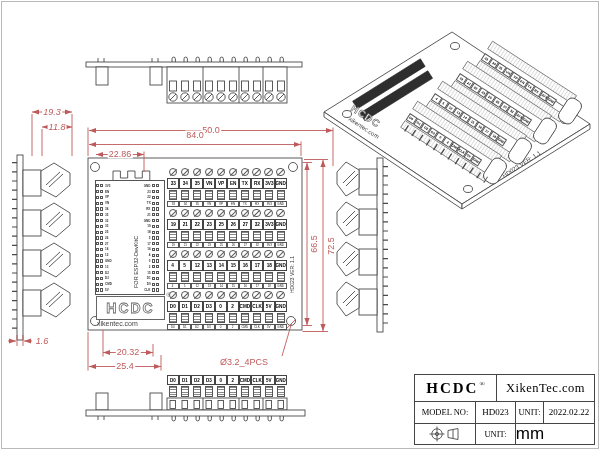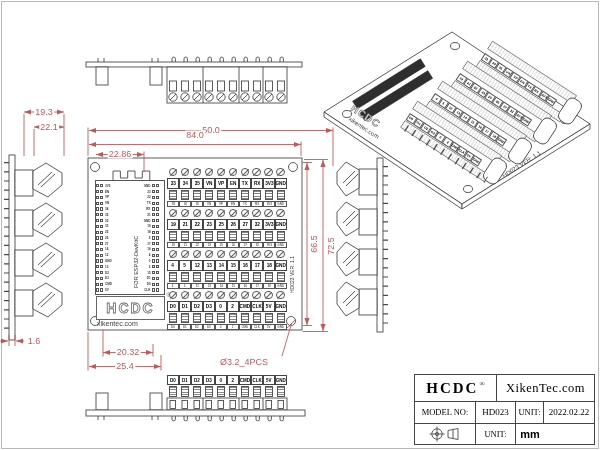--- a/index.html
+++ b/index.html
@@ -48,21 +48,21 @@
          display:flex;align-items:center;justify-content:center;flex:none;}
   .tcell b{font-size:6px;transform:scale(.78);white-space:nowrap;}
   .hatch{width:8.4px;height:10px;margin:1px 1.8px;border:0.7px solid #555;box-sizing:border-box;flex:none;
          background:repeating-linear-gradient(180deg,#888 0 0.9px,#fff 0.9px 2.4px);}
   .scell{width:12px;height:6px;border:0.6px solid #555;box-sizing:border-box;background:#fff;
          display:flex;align-items:center;justify-content:center;flex:none;}
   .scell i{font-style:normal;font-size:6px;transform:scale(.5);white-space:nowrap;color:#222;}
 
   
   #top-view{left:84px;top:50px;width:222px;height:58px;}
-  #left-view{left:0;top:100px;width:85px;height:255px;}
+  #left-view{left:8px;top:100px;width:85px;height:255px;font-style:italic;}
   #right-view{left:335px;top:150px;width:62px;height:195px;}
   #iso-view{left:306px;top:8px;width:292px;height:286px;}
   .iso-row{position:absolute;display:flex;transform-origin:0 0;transform:rotate(33deg);z-index:3;}
   .icell{width:8.6px;height:8px;border:0.6px solid #555;box-sizing:border-box;background:#fff;
          display:flex;align-items:center;justify-content:center;flex:none;}
   .icell b{font-size:6px;transform:scale(.55);white-space:nowrap;}
   .ot{font-family:"Liberation Sans",sans-serif;font-weight:bold;font-size:10px;letter-spacing:1px;
       fill:#fff;stroke:#666;stroke-width:0.6;}
   .it{font-family:"Liberation Sans",sans-serif;font-size:6px;fill:#444;}
 
@@ -81,21 +81,21 @@
   .tb-r1{display:grid;grid-template-columns:82px 1fr;height:26px;}
   .tb-brand{border-right:1px solid #444;display:flex;align-items:center;justify-content:center;position:relative;}
   .tb-logo{font-weight:bold;font-size:15px;letter-spacing:2px;}
   .tb-brand sup{font-size:7px;margin:-8px 0 0 1px;}
   .tb-site{display:flex;align-items:center;justify-content:center;font-size:12.5px;letter-spacing:0.5px;}
   .tb-row{display:grid;grid-template-columns:61px 40px 28px 1fr;border-top:1px solid #444;height:20.5px;}
   .tb-c{border-right:1px solid #444;display:flex;align-items:center;justify-content:center;
         font-size:8.5px;white-space:nowrap;}
   .tb-c:last-child{border-right:none;}
   .tb-c.val{font-size:9px;}
-  .tb-c.mm{font-family:"Liberation Sans",sans-serif;font-size:11px;font-weight:bold;}
+  .tb-c.mm{font-family:"Liberation Sans",sans-serif;font-size:17px;}
 </style>
 </head>
 <body>
 
 <div class="canvas">
   <div class="frame"></div>
 
   <div class="view" id="top-view">
     <svg width="222" height="58">
       <defs>
@@ -165,21 +165,21 @@
         <use href="#lblk" y="120"></use>
       <g>
         <line class="r" x1="24" y1="12" x2="64" y2="12" marker-start="url(#al)" marker-end="url(#al)"></line>
         <line class="r" x1="34" y1="27" x2="64" y2="27" marker-start="url(#al)" marker-end="url(#al)"></line>
         <line class="r" x1="0" y1="241" x2="8" y2="241" marker-end="url(#al)"></line>
         <line class="r" x1="24" y1="241" x2="16" y2="241" marker-end="url(#al)"></line>
         <path class="r" d="M24,14 V56 M64,14 V56 M34,29 V56 M9,235 V246 M15,235 V246"></path>
       </g>
     </svg>
     <span class="dim" style="left:44px;top:12px">19.3</span>
-    <span class="dim" style="left:49px;top:27px">22.1</span>
+    <span class="dim" style="left:49px;top:27px">11.8</span>
     <span class="dim" style="left:34px;top:241px">1.6</span>
   </div>
 
   <div class="view" id="main-view">
     <svg id="msvg" width="260" height="258">
       <rect class="w" x="2" y="38" width="214" height="172"></rect>
       <circle class="w" cx="9" cy="47" r="4.5"></circle>
       <circle class="w" cx="207" cy="47" r="4.5"></circle>
       <circle class="w" cx="9" cy="201" r="4.5"></circle>
       <circle class="w" cx="205" cy="201" r="4.5"></circle>

